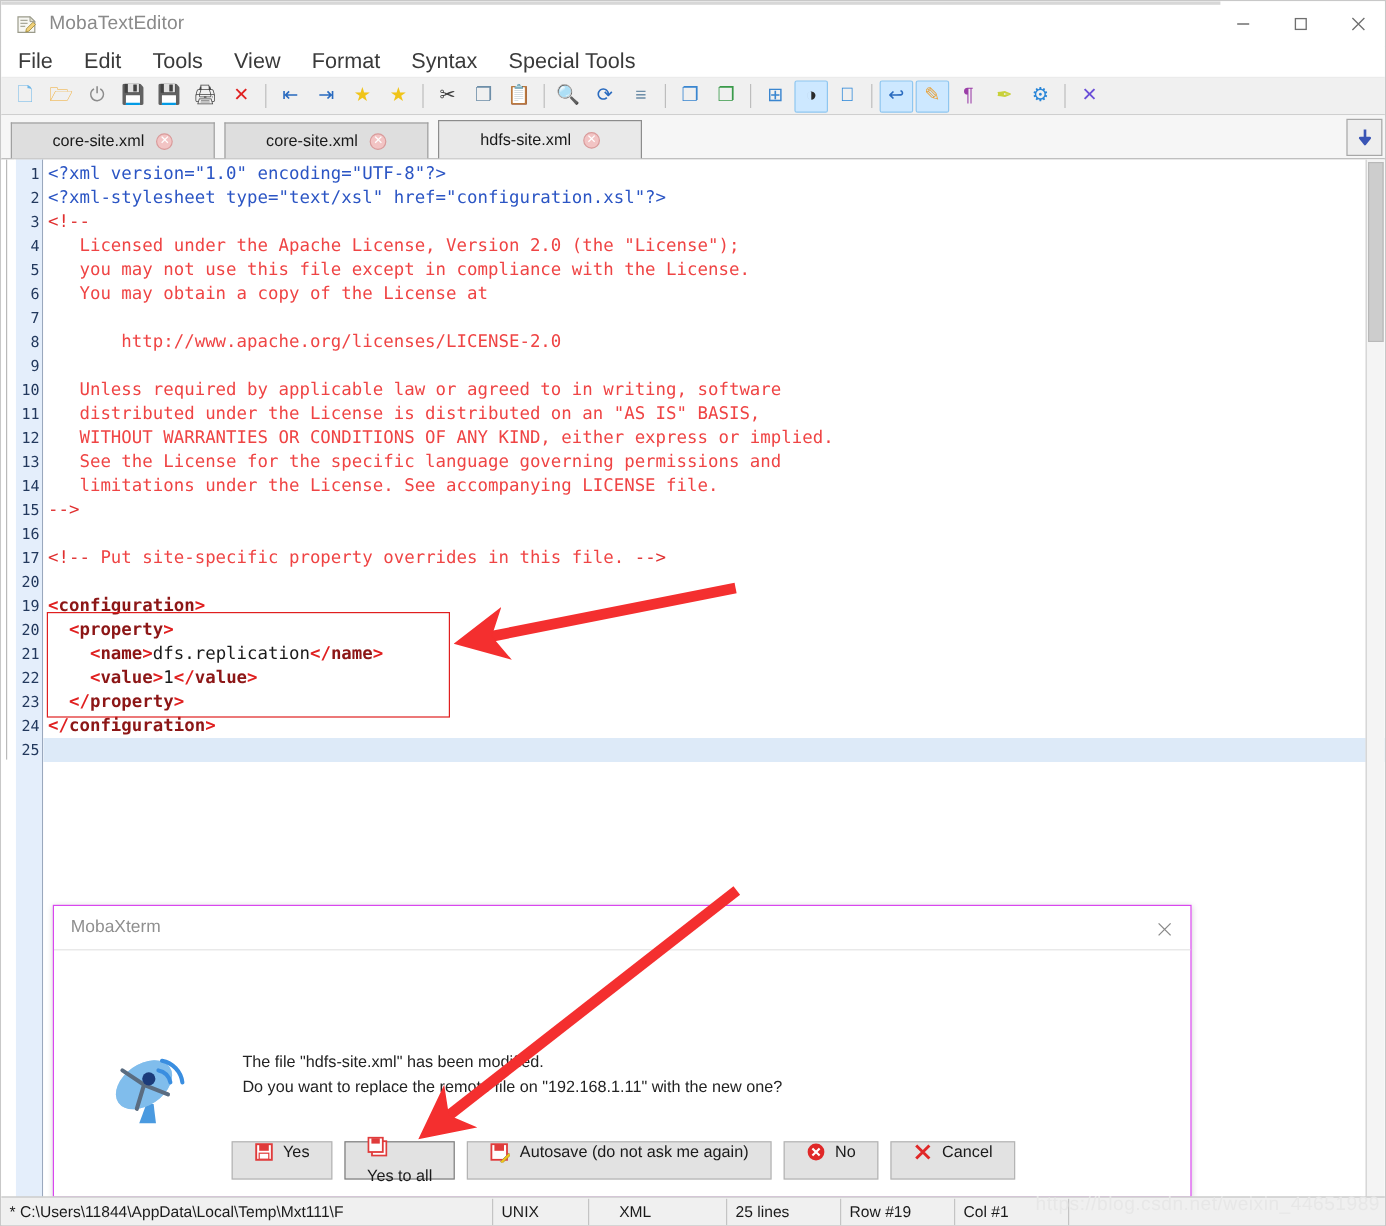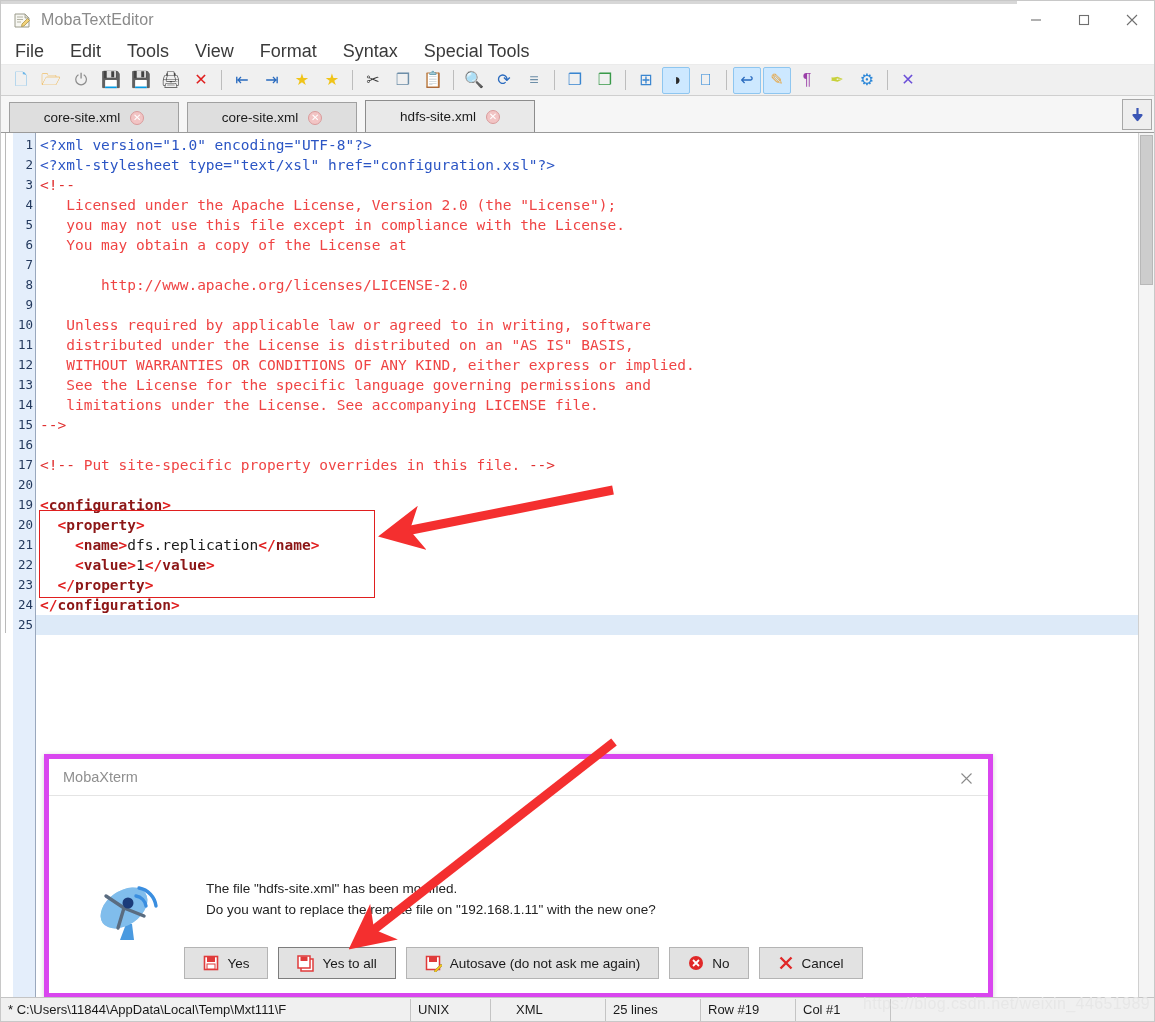--- a/index.html
+++ b/index.html
@@ -168,21 +168,21 @@
   .anno-svg {
     position: absolute; left: 0; top: 0; width: 1155px; height: 1022px;
     pointer-events: none;
   }
 
   
   .dialog {
     position: absolute; left: 43px; top: 753px;
     width: 949px; height: 244px;
     background: #ffffff;
-    border: 5px solid #d946ef;
+    border: 1px solid #d946ef;
     box-shadow: 0 1px 5px rgba(0,0,0,.18);
   }
   .dlg-title {
     height: 37px; display: flex; align-items: center;
     border-bottom: 1px solid #e4e4e4;
     font-size: 14.5px; color: #8f8f8f; padding-left: 14px;
   }
   .dlg-close {
     position: absolute; right: 10px; top: 8px;
     width: 24px; height: 22px;
@@ -199,26 +199,26 @@
     font-size: 13.5px; color: #232323; line-height: 21px;
   }
   .dlg-buttons {
     position: absolute; left: 0; bottom: 14px;
     width: 949px;
     display: flex; justify-content: center; gap: 10px;
   }
   .dbtn {
     height: 32px; background: #e2e2e2;
     border: 1px solid #b4b4b4;
-    display: flex; align-items: center; justify-content: center;
+    display: flex; justify-content: center;
     gap: 8px; padding: 0 18px;
     font-size: 13.5px; color: #1a1a1a;
     white-space: nowrap;
   }
-  .dbtn.focus { border-color: #7d7d7d; }
+  .dbtn.focus { border-color: #7d7d7d; flex-direction: column; }
 
   
   .statusbar {
     position: absolute; left: 0; bottom: 0; width: 1155px; height: 24px;
     background: #f0f0f0;
     border-top: 1px solid #c4c4c4;
     display: flex; align-items: center;
     font-size: 13px; color: #1a1a1a;
   }
   .sb-cell {

